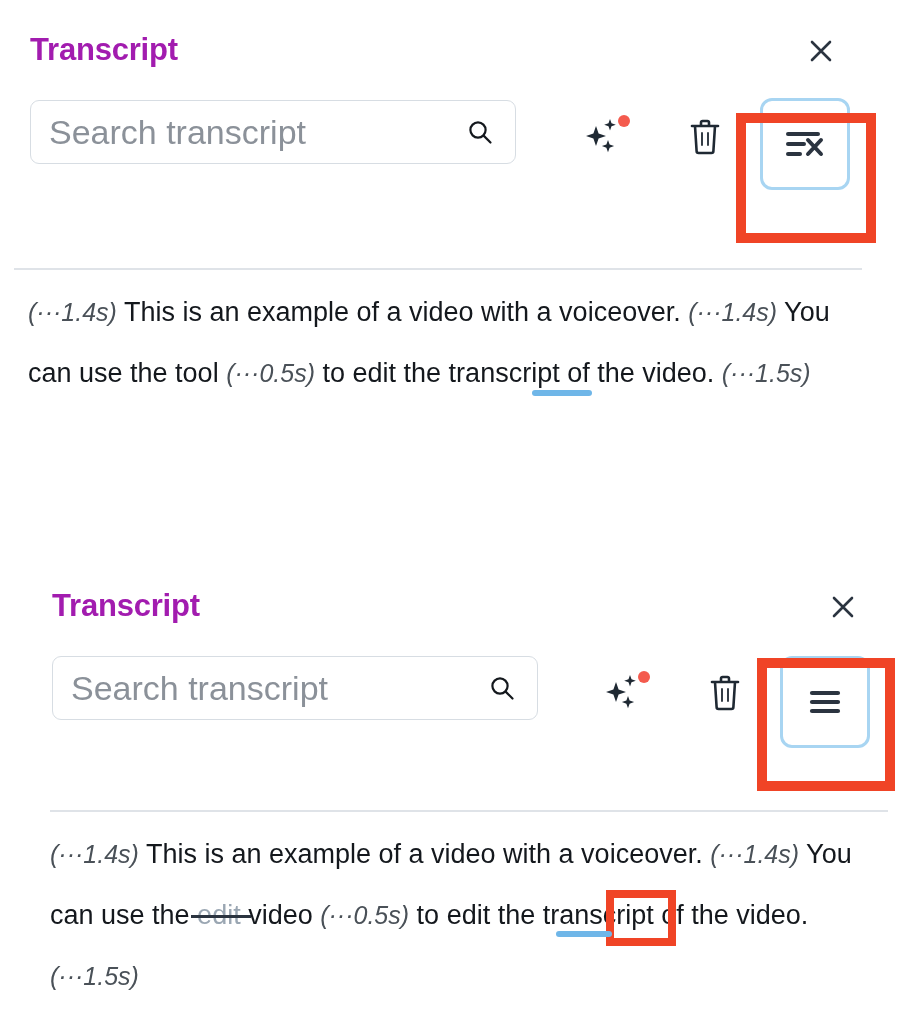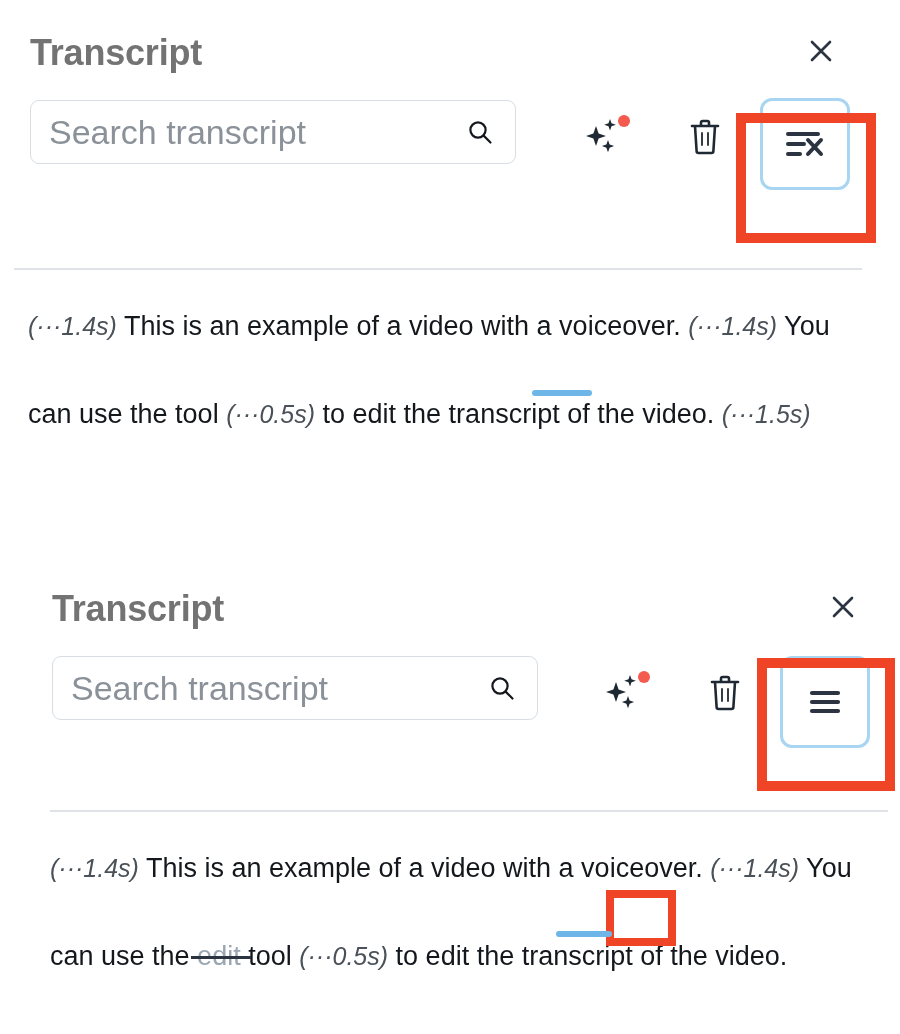--- a/index.html
+++ b/index.html
@@ -25,23 +25,23 @@
 
   
   .panel-header {
     position: relative;
     height: 78px;
   }
   .panel-title {
     position: absolute;
     left: 30px;
     top: 32px;
-    font-size: 36px;
+    font-size: 31px;
     font-weight: bold;
-    color: #737373;
+    color: #a21caf;
     letter-spacing: -0.2px;
   }
   .close-btn {
     position: absolute;
     right: 62px;
     top: 34px;
     width: 34px;
     height: 34px;
     display: flex;
     align-items: center;
@@ -154,21 +154,21 @@
     height: 1.5px;
     background: #dfe3e8;
   }
   #panel-1 .divider { left: 14px; top: 268px; width: 848px; }
   #panel-2 .divider { left: 28px; top: 254px; width: 838px; }
 
   
   .transcript-body {
     position: absolute;
     font-size: 27px;
-    line-height: 88px;
+    line-height: 61px;
     color: #14181d;
     white-space: normal;
   }
   #panel-1 .transcript-body { left: 28px; top: 282px; width: 812px; }
   #panel-2 .transcript-body { left: 28px; top: 268px; width: 830px; }
 
   .pause {
     font-style: italic;
     color: #4a5158;
     font-size: 25px;
@@ -305,20 +305,20 @@
         <path d="M9 9 H35" stroke="#2b3440" stroke-width="4.2" stroke-linecap="round"></path>
         <path d="M9 18 H35" stroke="#2b3440" stroke-width="4.2" stroke-linecap="round"></path>
         <path d="M9 27 H35" stroke="#2b3440" stroke-width="4.2" stroke-linecap="round"></path>
       </svg>
     </button>
   </div>
 
   <div class="divider"></div>
 
   <div class="transcript-body">
-    <span class="pause">(···1.4s)</span><span> This is an example of a video with a voiceover. </span><span class="pause">(···1.4s)</span><span> You can use the </span><span class="struck">edit</span><span> tool </span><span class="pause">(···0.5s)</span><span> to edit the transcript of the video. </span><span class="pause">(···1.5s)</span>
+    <span class="pause">(···1.4s)</span><span> This is an example of a video with a voiceover. </span><span class="pause">(···1.4s)</span><span> You can use the </span><span class="struck">edit</span><span> video </span><span class="pause">(···0.5s)</span><span> to edit the transcript of the video. </span><span class="pause">(···1.5s)</span>
   </div>
 </div>
 
 <div class="annot-box" id="annot-1"></div>
 <div class="annot-box" id="annot-2"></div>
 <div class="annot-box" id="annot-3"></div>
 <div class="caret-underline" id="caret-2"></div>
 
 </body></html>

